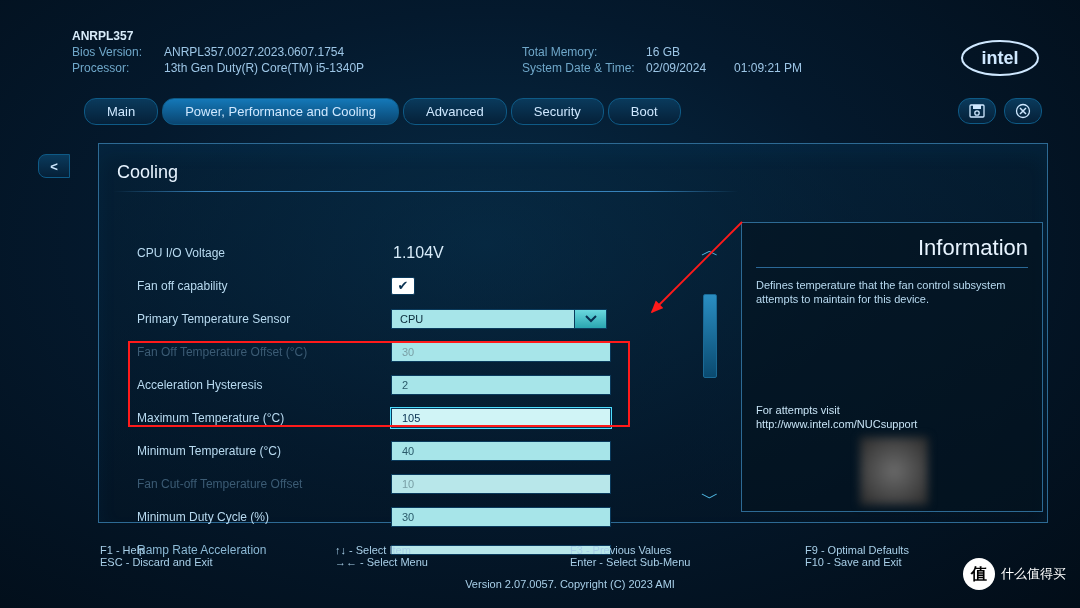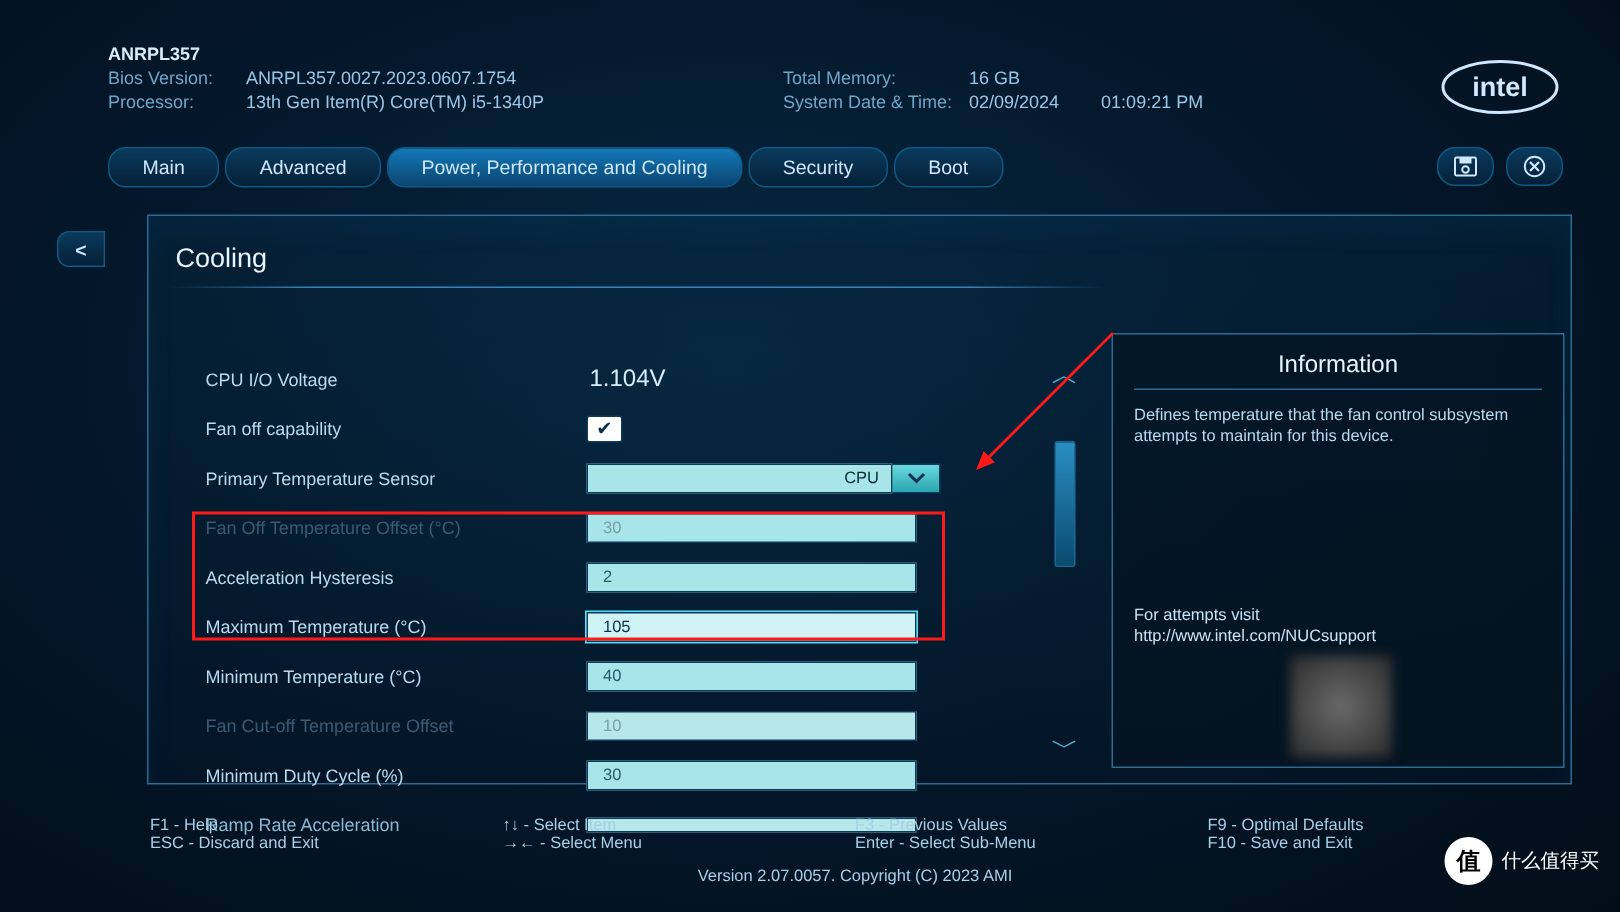--- a/index.html
+++ b/index.html
@@ -5,52 +5,52 @@
 * { margin:0; padding:0; box-sizing:border-box; font-family:Arial,sans-serif; }
 body { background:#000; width:1080px; height:608px; overflow:hidden; color:#cfe8ff; position:relative; }
 .wrap { width:1080px; height:608px; background:radial-gradient(ellipse at 45% 40%, #072b46 0%, #04192d 45%, #020d18 100%); position:relative; }
 .hdr { padding:28px 0 0 72px; font-size:12px; color:#9dc6e6; display:flex; }
 .hdr .col1 { width:450px; }
 .hdr .col2 { width:300px; }
 .hdr .row { line-height:16px; }
 .hdr .lab { display:inline-block; width:92px; color:#6fa7c9; }
 .hdr .col2 .lab { width:124px; }
 .logo { position:absolute; right:40px; top:38px; }
-.tabs { position:absolute; top:98px; left:72px; display:flex; gap:4px;justify-content:space-between; }
+.tabs { position:absolute; top:98px; left:84px; display:flex; gap:4px;justify-content:space-between; }
 .tab { background:linear-gradient(#0a3a5c,#052038); border:1px solid #0e5a86; border-radius:12px; padding:5px 22px; font-size:13px; color:#cfe8ff; cursor:pointer; }
 .tab.active { background:linear-gradient(#1478b8,#0a4570); }
 .toolbtn { position:absolute; top:98px; width:38px; height:26px; background:linear-gradient(#0a3a5c,#052038); border:1px solid #0e5a86; border-radius:12px; display:flex; align-items:center; justify-content:center; cursor:pointer; }
 .tb-save { right:84px; }
 .tb-close { right:38px; }
 .backbtn { position:absolute; top:154px; left:38px; width:32px; height:24px; background:linear-gradient(#0a3a5c,#052038); border:1px solid #0e5a86; border-radius:8px 0 0 8px; display:flex; align-items:center; justify-content:center; font-size:13px; font-weight:bold; cursor:pointer; }
 .panel { position:absolute; top:143px; left:98px; right:32px; bottom:85px; border:1px solid #2d6a94; background:linear-gradient(to bottom, rgba(6,40,64,0.4), rgba(4,22,38,0.4)); box-shadow:inset 0 10px 20px rgba(0,150,255,0.06); }
 .panel-title { font-size:18px; color:#e8f4ff; padding:18px 18px 8px 18px; }
 .divider { height:1px; background:linear-gradient(to right, rgba(60,140,200,0)0%, rgba(60,140,200,0.9)10%, rgba(60,140,200,0.9)58%, rgba(60,140,200,0) 68%); margin:0 14px 4px 14px; }
 .content { position:absolute; top:48px; left:0; right:0; bottom:6px; display:flex;margin-top:40px; }
 .settings { flex:1; padding:4px 0 0 38px; }
 .srow { display:flex; align-items:center; height:33px; font-size:12px; }
 .slabel { width:254px; color:#b8daf0; }
 .slabel.dis { color:#3b5b74; }
 .sval { width:220px; }
 .txtval { color:#d8ecfa; font-size:16px; padding-left:2px; }
 .chk { width:24px; height:18px; background:#fff; border:1px solid #0a3a5c; border-radius:2px; display:flex; align-items:center; justify-content:center; color:#083050; font-size:13px; cursor:pointer; }
-.sel { display:flex; width:236px;text-align:right; }
+.sel { display:flex; width:216px; }
 .sel .seltxt { flex:1; background:#a7e5e9; border:1px solid #0a3a5c; padding:3px 8px; font-size:11px; color:#0a2a3a; }
 .sel .selbtn { width:32px; background:linear-gradient(#6ad8de,#2aa5b0); border:1px solid #0a3a5c; border-left:none; display:flex; align-items:center; justify-content:center; cursor:pointer; }
 .inp { width:220px; background:#a7e5e9; border:1px solid #0a3a5c; padding:3px 10px; font-size:11px; color:#2a5a6a; }
 .inp.dis { color:#7aa0a6; }
 .inp.foc { background:#d0f4f6; outline:1px solid #4edfff; color:#083050; }
 .inp.pale { background:#b8e7ea; }
 .scrollcol { width:40px; position:relative; }
 .sar { position:absolute; left:0; font-size:18px; color:#4fb6e0; cursor:pointer; }
 .sar.up { top:6px; }
 .sar.dn { bottom:6px; }
 .scrollthumb { position:absolute; left:2px; width:14px; background:linear-gradient(#2a8ec2,#0a4a70); border:1px solid #1a6a96; border-radius:2px; cursor:pointer; }
 .info { width:302px; margin-right:4px; margin-top:-10px; margin-bottom:4px; border:1px solid #2d6a94; background:rgba(3,18,30,0.6); padding:12px 14px; position:relative; }
-.info h3 { text-align:center; font-size:16px; font-weight:normal; color:#e8f4ff; margin-bottom:6px; }
+.info h3 { text-align:right; font-size:22px; font-weight:normal; color:#e8f4ff; margin-bottom:6px; }
 .info .idiv { height:1px; background:rgba(60,140,200,0.7); margin-bottom:10px; }
 .info p { font-size:11px; color:#b8daf0; line-height:14px; }
 .support { position:absolute; bottom:80px; left:14px; font-size:11px; color:#c8e4f6; line-height:14px; }
 .qr { position:absolute; bottom:6px; left:118px; width:68px; height:68px; background:radial-gradient(circle,#6a6a6a,#2a2a2a); filter:blur(4px); }
 .redbox { position:absolute; border:2px solid #ff1a1a; pointer-events:none; }
 .arrow { position:absolute; pointer-events:none; }
 .footer { position:absolute; bottom:18px; left:100px; right:40px; font-size:11px; color:#a8cfe8; }
 .frow { display:flex; }
 .fcell { flex:1; }
 .copy { text-align:center; margin-top:10px; font-size:11px; color:#a8cfe8; }
@@ -58,40 +58,40 @@
 .wbadge { width:32px; height:32px; border-radius:50%; background:#fff; color:#000; display:flex; align-items:center; justify-content:center; font-weight:bold; font-size:16px; }
 </style>
 </head>
 <body>
 
 <div class="wrap">
   <div class="hdr">
     <div class="col1">
       <div class="row" style="color:#d8ecfa;font-weight:bold;">ANRPL357</div>
       <div class="row"><span class="lab">Bios Version:</span><span>ANRPL357.0027.2023.0607.1754</span></div>
-      <div class="row"><span class="lab">Processor:</span><span>13th Gen Item(R) Core(TM) i5-1340P</span></div>
+      <div class="row"><span class="lab">Processor:</span><span>13th Gen Duty(R) Core(TM) i5-1340P</span></div>
     </div>
     <div class="col2">
       <div class="row" style="height:16px;"></div>
       <div class="row"><span class="lab">Total Memory:</span><span>16 GB</span></div>
       <div class="row"><span class="lab">System Date &amp; Time:</span><span>02/09/2024</span><span style="display:inline-block;width:28px;"></span><span>01:09:21 PM</span></div>
     </div>
   </div>
 
   <div class="logo">
     <svg width="80" height="40" viewBox="0 0 80 40">
         <ellipse cx="40" cy="20" rx="38" ry="17" fill="none" stroke="#cfe8ff" stroke-width="2"></ellipse>
         <text x="40" y="26" text-anchor="middle" fill="#cfe8ff" font-size="18" font-family="Arial" font-weight="bold">intel</text>
       </svg>
   </div>
 
   <div class="tabs">
     <div class="tab">Main</div>
+    <div class="tab active">Power, Performance and Cooling</div>
     <div class="tab">Advanced</div>
-    <div class="tab active">Power, Performance and Cooling</div>
     <div class="tab">Security</div>
     <div class="tab">Boot</div>
   </div>
 
   <div class="toolbtn tb-save">
     <svg width="16" height="14" viewBox="0 0 16 14">
         <rect x="1" y="1" width="14" height="12" rx="1" fill="none" stroke="#cfe8ff" stroke-width="1.3"></rect>
         <rect x="4" y="1" width="8" height="4" fill="#cfe8ff"></rect>
         <circle cx="8" cy="9" r="2.2" fill="none" stroke="#cfe8ff" stroke-width="1.3"></circle>
       </svg>

